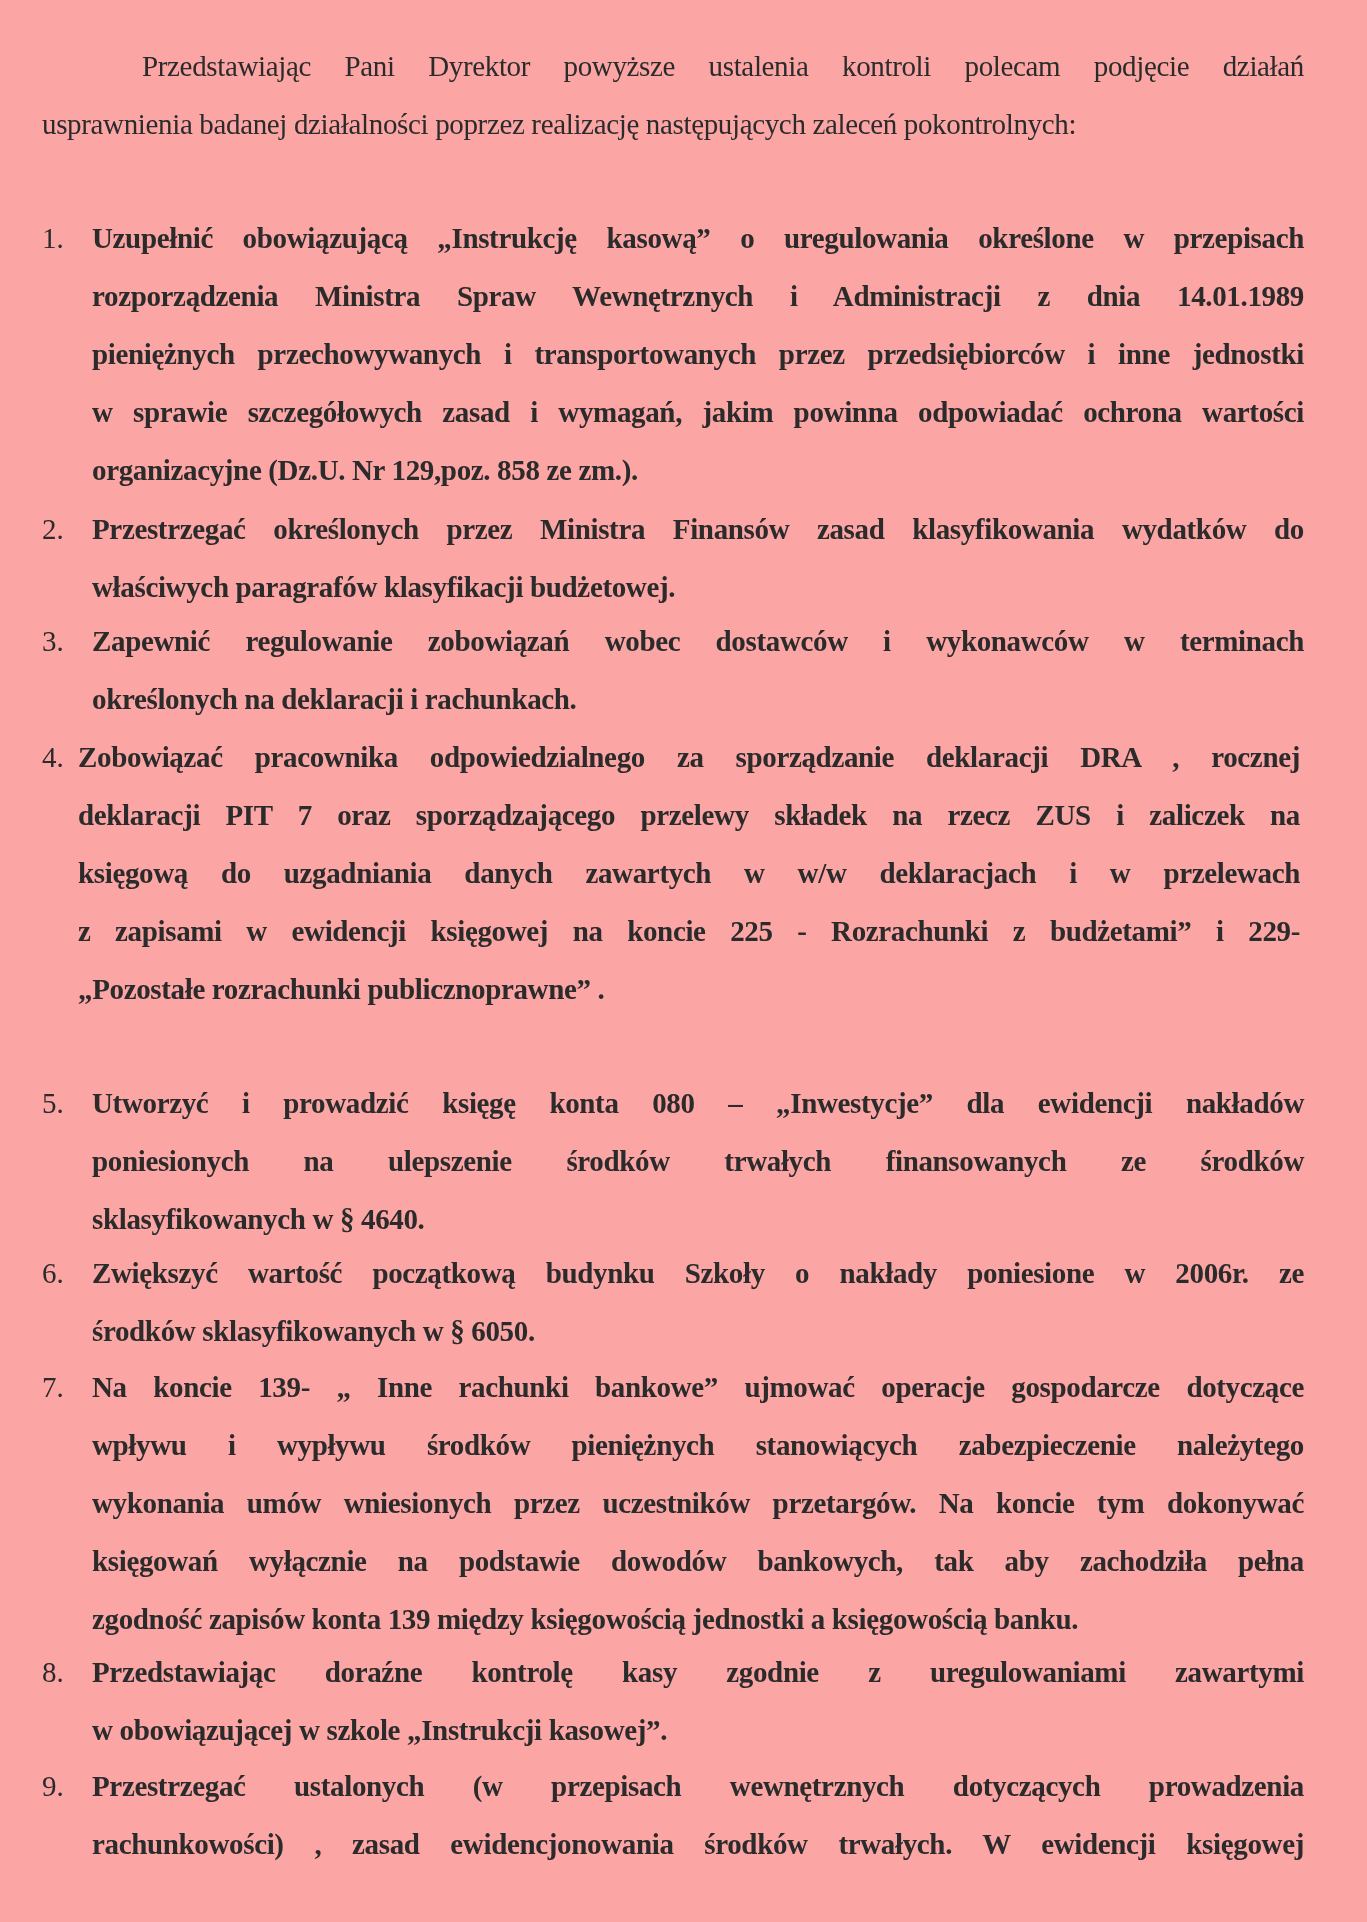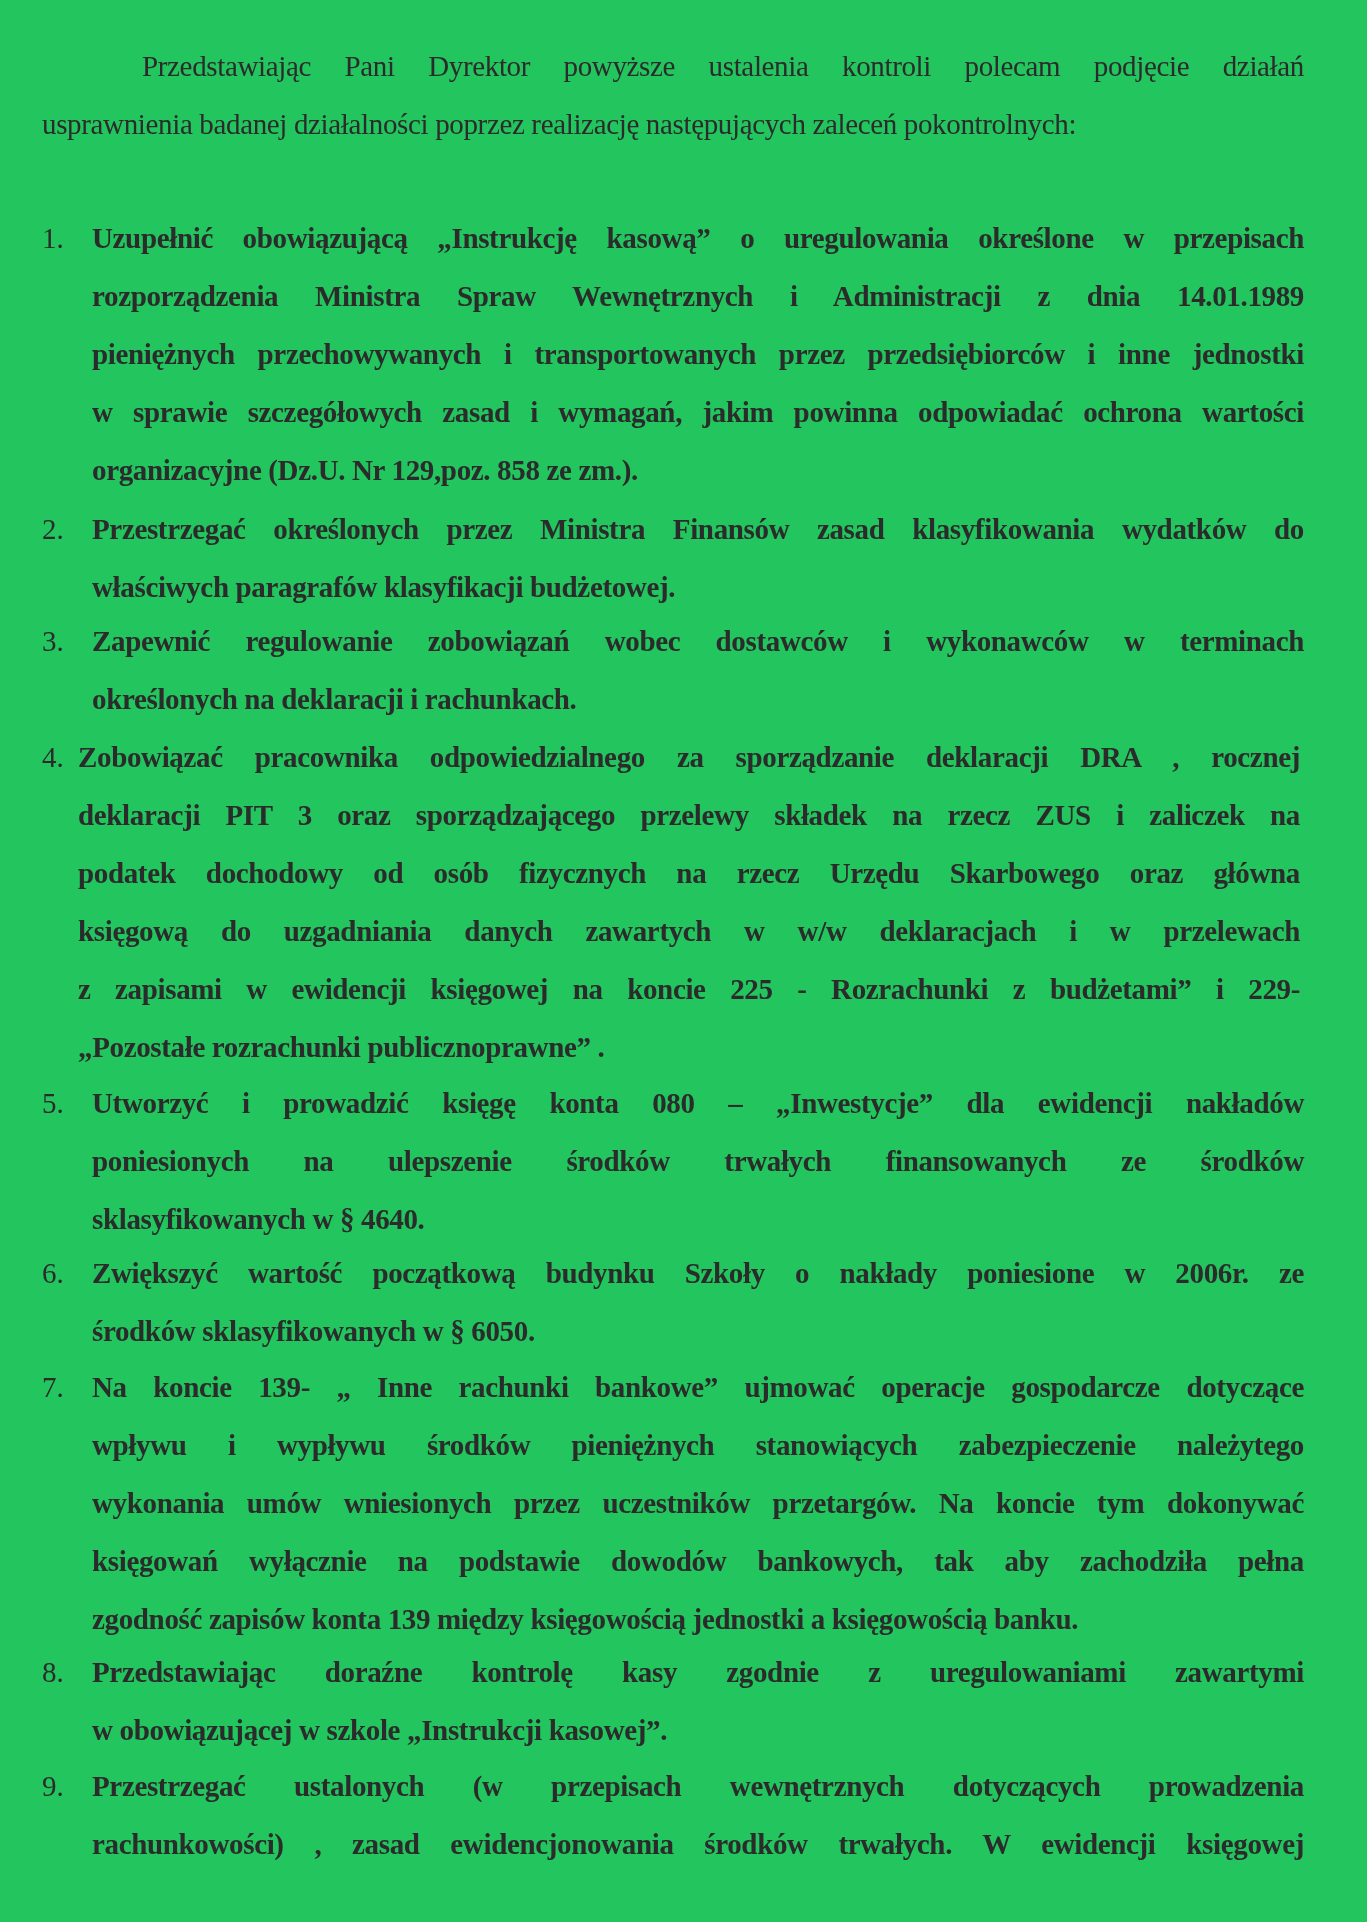--- a/index.html
+++ b/index.html
@@ -14,21 +14,21 @@
       position: relative;
       color: #2b2b2b;
       font-family: "Liberation Serif", "DejaVu Serif", serif;
     }
     .page {
       position: absolute;
       left: 0;
       top: 0;
       width: 1367px;
       height: 1922px;
-      background: #22c55e;
+      background: #fca5a5;
     }
     .block {
       position: absolute;
       left: 42px;
       width: 1262px;
     }
     .line {
       display: block;
       height: 58px;
       line-height: 58px;
@@ -103,22 +103,21 @@
     <div class="body">
       <span class="line">Zapewnić regulowanie zobowiązań wobec dostawców i wykonawców w terminach</span>
       <span class="line last">określonych na deklaracji i rachunkach.</span>
     </div>
   </div>
 
   <div class="item narrow" style="top:728px;">
     <span class="num">4.</span>
     <div class="body">
       <span class="line">Zobowiązać pracownika odpowiedzialnego za sporządzanie deklaracji DRA , rocznej</span>
-      <span class="line">deklaracji PIT 3  oraz sporządzającego przelewy składek na rzecz ZUS i zaliczek na</span>
-      <span class="line">podatek dochodowy od osób fizycznych na rzecz Urzędu Skarbowego oraz główna</span>
+      <span class="line">deklaracji PIT 7  oraz sporządzającego przelewy składek na rzecz ZUS i zaliczek na</span>
       <span class="line">księgową do uzgadniania danych zawartych w w/w deklaracjach i w przelewach</span>
       <span class="line">z zapisami w ewidencji księgowej na koncie 225 -  Rozrachunki z budżetami” i 229-</span>
       <span class="line last">„Pozostałe rozrachunki publicznoprawne” .</span>
     </div>
   </div>
 
   <div class="item" style="top:1074px;">
     <span class="num">5.</span>
     <div class="body">
       <span class="line">Utworzyć i prowadzić księgę konta 080 – „Inwestycje” dla ewidencji nakładów</span>

